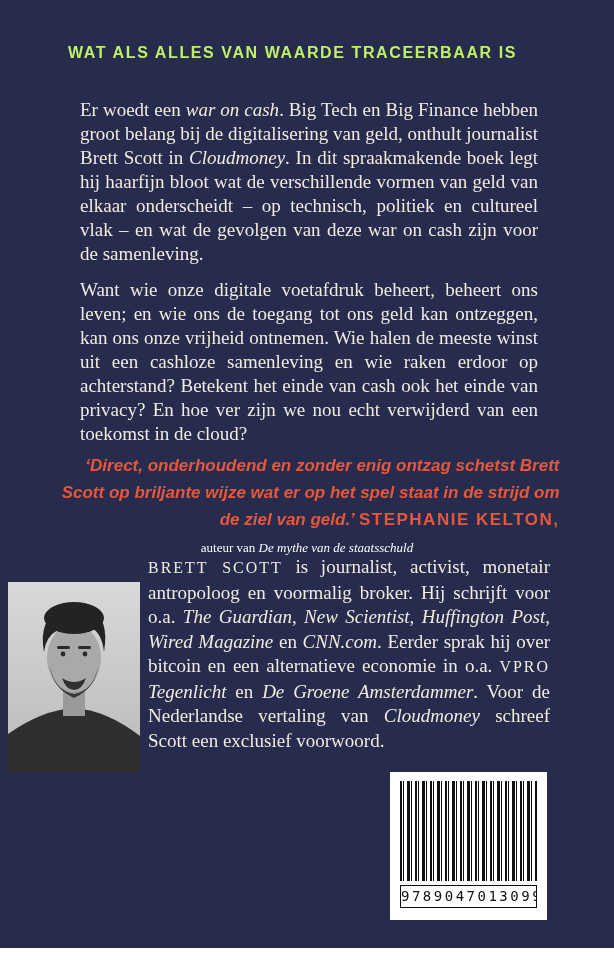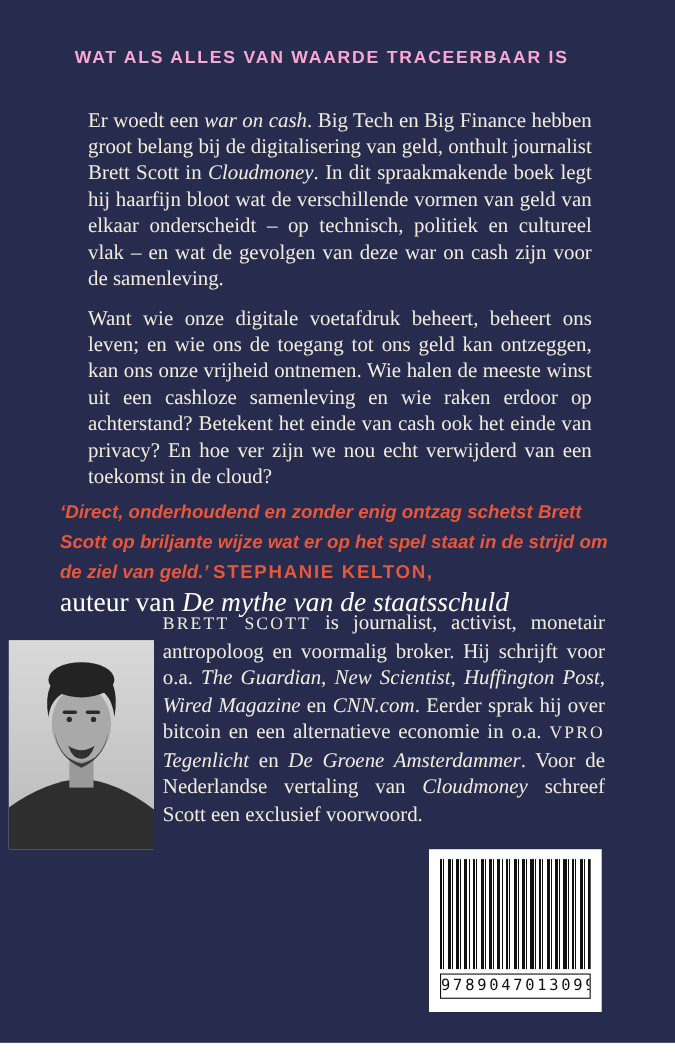--- a/index.html
+++ b/index.html
@@ -11,52 +11,52 @@
     font-family:"Liberation Serif", serif;
   }
   .headline{
     position:absolute;
     top:44px;left:68px;right:30px;
     margin:0;
     font-family:"Liberation Sans", sans-serif;
     font-size:16px;
     font-weight:bold;
     letter-spacing:1.6px;
-    color:#f9a8d4;
+    color:#bef264;
   }
   .synopsis{
     position:absolute;
     top:86px;left:68px;width:482px;
     color:#f1ecdf;
     font-size:19px;
     line-height:24px;
     text-align:justify;
   }
   .synopsis p{margin:12px;}
   .quote{
     position:absolute;
     top:452px;left:50%;
     transform:translateX(-50%);
     width:505px;
-    text-align:left;
+    text-align:right;
     color:#e8573a;
     font-family:"Liberation Sans", sans-serif;
     font-size:17px;
     font-weight:bold;
     font-style:italic;
     line-height:27px;
   }
   .quote-credit{
     position:absolute;
     top:534px;left:50%;
     transform:translateX(-50%);
     width:505px;
-    text-align:left;
+    text-align:center;
     color:#ffffff;
-    font-size:25px;
+    font-size:13px;
     line-height:27px;
   }
   .seg-italic{font-style:italic;}
   .seg-upright{font-style:normal;}
   .seg-caps{
     font-style:normal;
     letter-spacing:1.5px;
   }
   .seg-smallcaps{
     font-size:0.84em;

